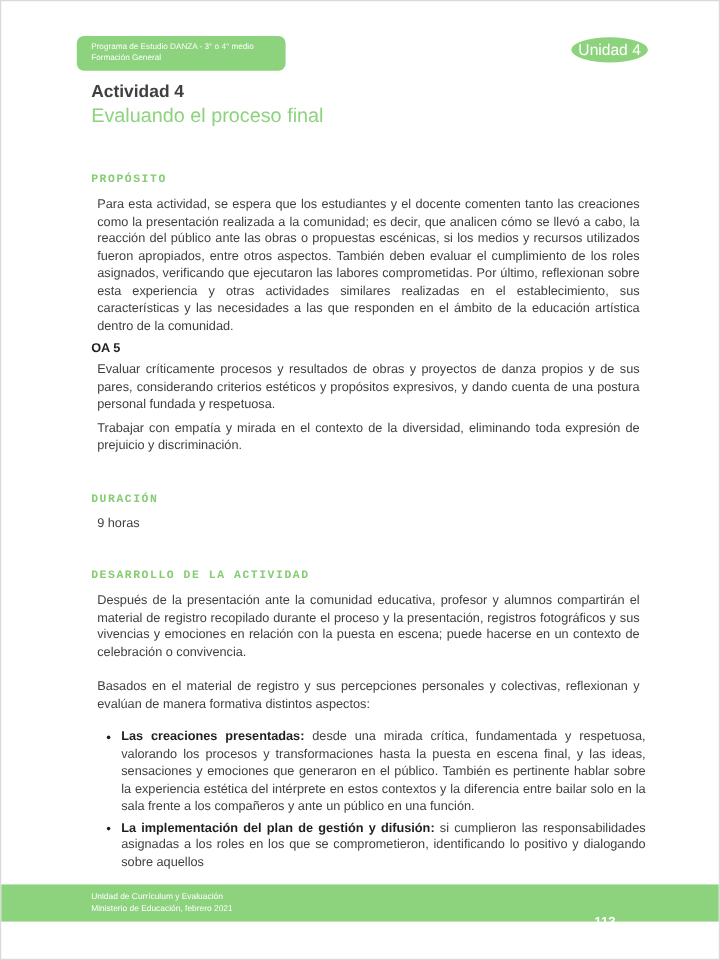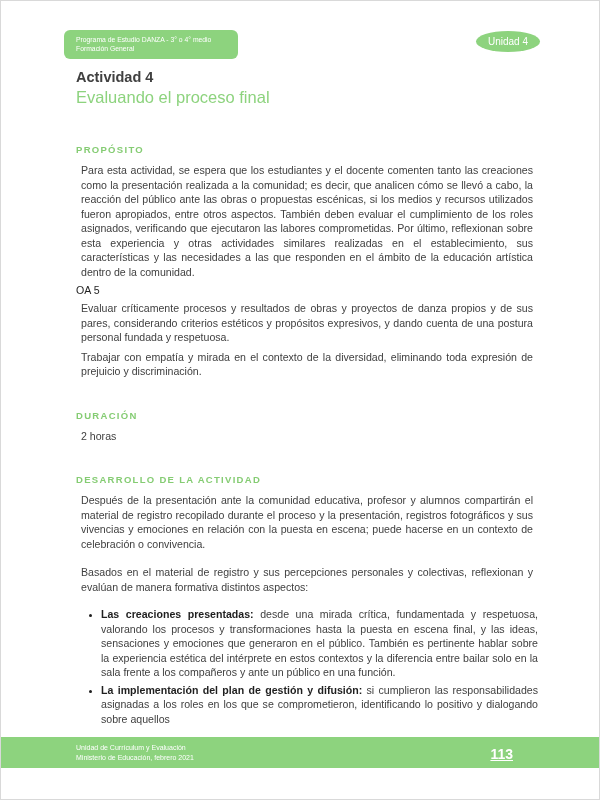--- a/index.html
+++ b/index.html
@@ -28,21 +28,21 @@
     font-size: 6.8px;
     line-height: 8.6px;
   }
   .unit-badge {
     position: absolute;
     right: 59px; top: 30px;
     width: 64px; height: 21px;
     background: #8dd37e;
     border-radius: 50%;
     color: #ffffff;
-    font-size: 10px;
+    font-size: 13px;
     text-align: center;
     line-height: 21px;
   }
 
   
   .content {
     position: absolute;
     left: 75px; top: 68px;
     width: 462px;
   }
@@ -57,34 +57,35 @@
     font-size: 16.5px;
     font-weight: normal;
     color: #8dd37e;
   }
   .sec {
     margin: 31px 0 8px;
     font-size: 9.5px;
     font-weight: bold;
     letter-spacing: 1.3px;
     color: #85cc73;
+    font-family: Liberation Mono, monospace;
   }
   .sec.first { margin-top: 37px; }
   .body-text {
     margin: 5px;
     font-size: 10.6px;
     line-height: 14.5px;
     text-align: justify;
     color: #404040;
   }
   .para-gap { margin-top: 14px; }
   .oa-label {
     margin: 0 0 1px;
     font-size: 10.6px;
-    font-weight: normal;
+    font-weight: bold;
     color: #1f1f1f;
   }
   ul.aspect-list {
     margin: 13px 0 0;
     padding-left: 25px;
   }
   ul.aspect-list li {
     margin-bottom: 3px;
     font-size: 10.6px;
     line-height: 14.5px;
@@ -103,23 +104,23 @@
   }
   .footer-text {
     position: absolute;
     left: 75px; top: 6px;
     color: #ffffff;
     font-size: 7px;
     line-height: 9.5px;
   }
   .page-number {
     position: absolute;
-    right: 86px; top: 9px;
+    right: 86px; top: 26px;
     color: #ffffff;
-    font-size: 14px;
+    font-size: 11px;
     font-weight: bold;
     text-decoration: underline;
   }
 </style>
 </head>
 <body>
 
 <div class="page">
 
   <div class="header-bar">
@@ -136,21 +137,21 @@
 
     <h3 class="sec first">PROPÓSITO</h3>
     <p class="body-text">Para esta actividad, se espera que los estudiantes y el docente comenten tanto las creaciones como la presentación realizada a la comunidad; es decir, que analicen cómo se llevó a cabo, la reacción del público ante las obras o propuestas escénicas, si los medios y recursos utilizados fueron apropiados, entre otros aspectos. También deben evaluar el cumplimiento de los roles asignados, verificando que ejecutaron las labores comprometidas. Por último, reflexionan sobre esta experiencia y otras actividades similares realizadas en el establecimiento, sus características y las necesidades a las que responden en el ámbito de la educación artística dentro de la comunidad.</p>
 
     <p class="oa-label">OA 5</p>
     <p class="body-text">Evaluar críticamente procesos y resultados de obras y proyectos de danza propios y de sus pares, considerando criterios estéticos y propósitos expresivos, y dando cuenta de una postura personal fundada y respetuosa.</p>
 
     <p class="body-text">Trabajar con empatía y mirada en el contexto de la diversidad, eliminando toda expresión de prejuicio y discriminación.</p>
 
     <h3 class="sec">DURACIÓN</h3>
-    <p class="body-text">2 horas</p>
+    <p class="body-text">9 horas</p>
 
     <h3 class="sec">DESARROLLO DE LA ACTIVIDAD</h3>
     <p class="body-text">Después de la presentación ante la comunidad educativa, profesor y alumnos compartirán el material de registro recopilado durante el proceso y la presentación, registros fotográficos y sus vivencias y emociones en relación con la puesta en escena; puede hacerse en un contexto de celebración o convivencia.</p>
     <p class="body-text para-gap">Basados en el material de registro y sus percepciones personales y colectivas, reflexionan y evalúan de manera formativa distintos aspectos:</p>
 
     <ul class="aspect-list">
       <li>
         <span class="bullet-lead">Las creaciones presentadas:</span><span> desde una mirada crítica, fundamentada y respetuosa, valorando los procesos y transformaciones hasta la puesta en escena final, y las ideas, sensaciones y emociones que generaron en el público. También es pertinente hablar sobre la experiencia estética del intérprete en estos contextos y la diferencia entre bailar solo en la sala frente a los compañeros y ante un público en una función.</span>
       </li>
       <li>

